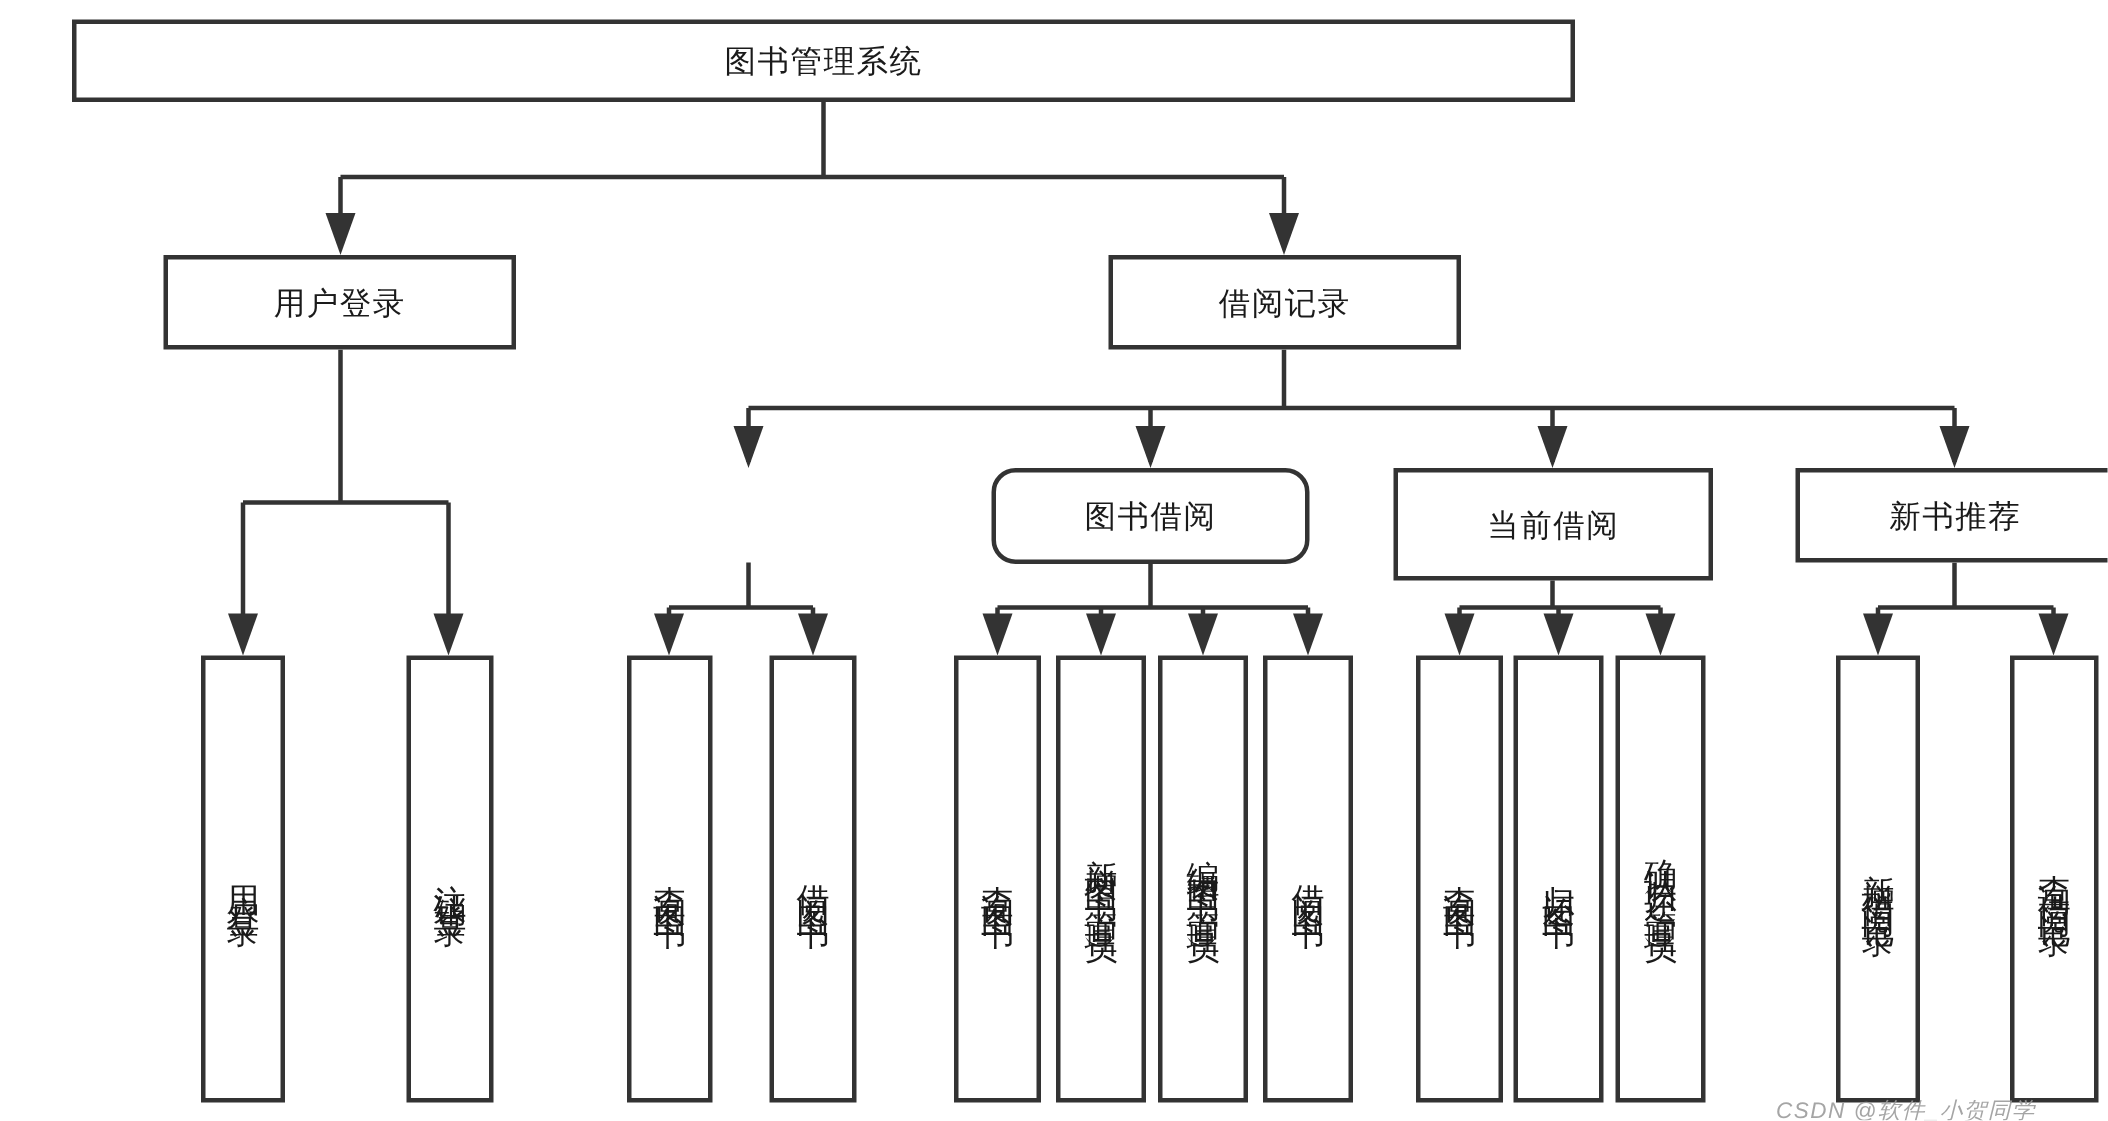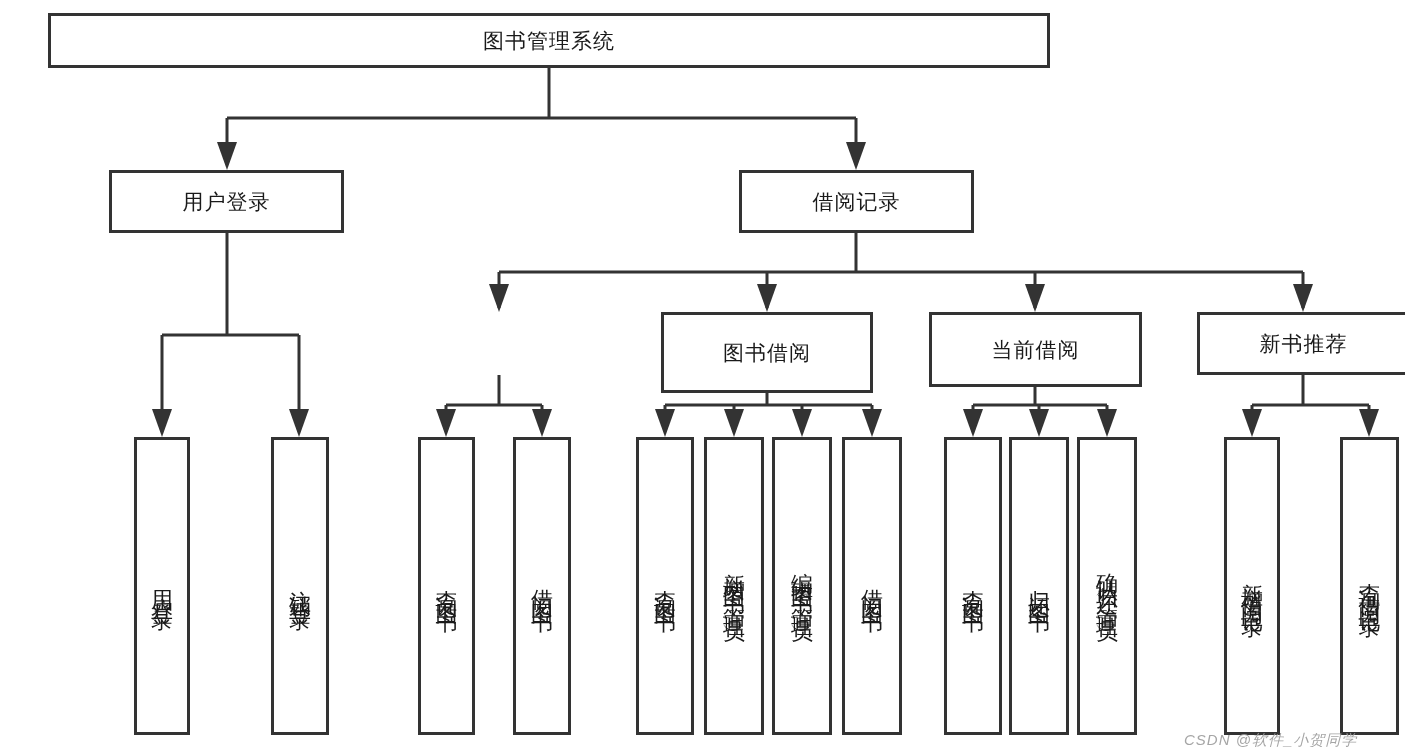--- a/index.html
+++ b/index.html
@@ -87,21 +87,21 @@
     <span>图书管理系统</span>
   </div>
 
   <div class="node h-node" style="left:82px; top:170px; width:235px; height:63px;">
     <span>用户登录</span>
   </div>
   <div class="node h-node" style="left:712px; top:170px; width:235px; height:63px;">
     <span>借阅记录</span>
   </div>
 
-  <div class="node h-node" style="left:634px; top:312px; width:212px; height:81px;">
+  <div class="node h-node" style="left:634px; top:312px; width:212px; height:64px;border-radius:16px;">
     <span>图书借阅</span>
   </div>
   <div class="node h-node" style="left:902px; top:312px; width:213px; height:75px;align-items:center;">
     <span>当前借阅</span>
   </div>
   <div class="node h-node" style="left:1170px; top:312px; width:213px; height:63px;">
     <span>新书推荐</span>
   </div>
 
   <div class="node v-node" style="left:107px; top:437px; width:56px; height:298px;">

